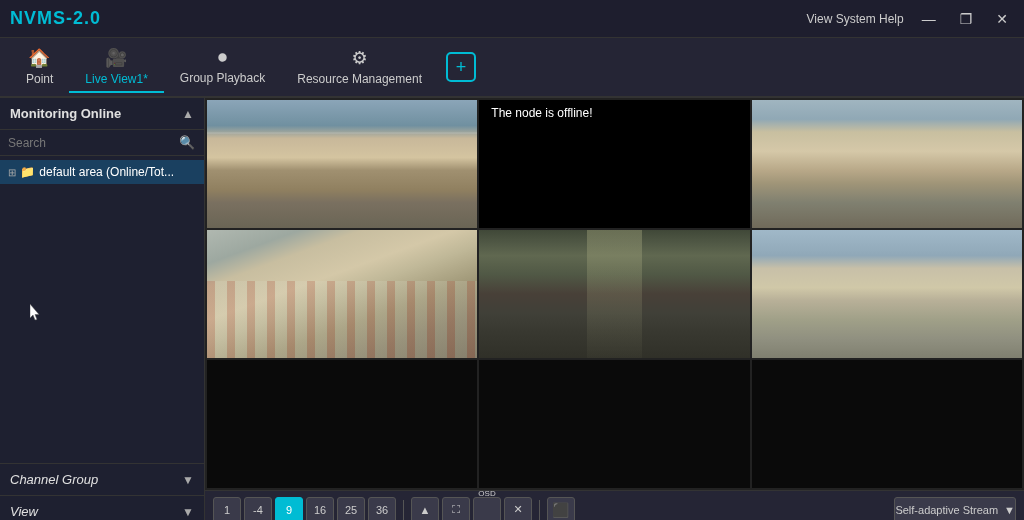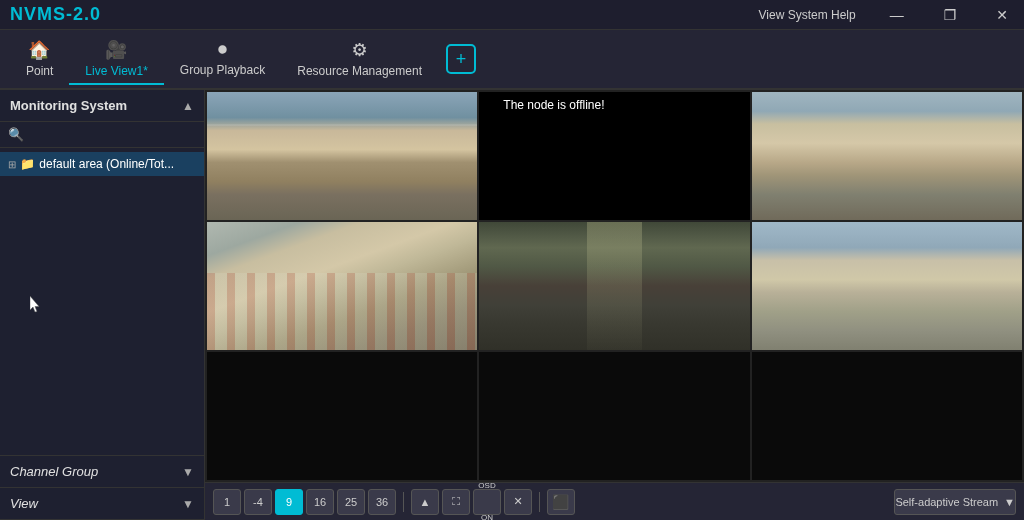--- a/index.html
+++ b/index.html
@@ -7,42 +7,42 @@
       width: 1024px;
       height: 520px;
       background: #1a1a2e;
       font-family: 'Segoe UI', Arial, sans-serif;
       overflow: hidden;
       color: #fff;
     }
 
     
     #titlebar {
-      height: 30px;
+      height: 38px;
       background: #1e1e2e;
       display: flex;
       align-items: center;
       justify-content: space-between;
       padding: 0 10px;
       border-bottom: 1px solid #333;
     }
     #titlebar-left {
       display: flex;
       align-items: center;
     }
     #app-logo {
       font-size: 18px;
       font-weight: bold;
       color: #00bcd4;
       letter-spacing: 1px;
     }
     #titlebar-right {
       display: flex;
       align-items: center;
-      gap: 28px;
+      gap: 12px;
       font-size: 12px;
       color: #ccc;
     }
     .titlebar-btn {
       cursor: pointer;
       color: #ccc;
       font-size: 14px;
       padding: 2px 6px;
     }
 
@@ -191,21 +191,21 @@
     }
     .camera-cell.offline {
       background: #000;
       display: flex;
       align-items: flex-start;
       justify-content: flex-start;
     }
     .offline-text {
       color: #fff;
       font-size: 12px;
-      padding: 6px 24px;
+      padding: 6px 12px;
     }
     .camera-cell.dark { background: #0a0a0a; }
 
     
     .cam1 {
       background: linear-gradient(
         180deg,
         #8ba5b8 0%, #7090a0 20%,
         #c8b89a 30%, #d4c4a0 45%,
         #a09070 55%, #908060 70%,
@@ -366,24 +366,25 @@
   </div>
   <div class="nav-add-btn">
     <span>+</span>
   </div>
 </div>
 
 <div id="main">
 
   <div id="sidebar">
     <div id="sidebar-monitoring-header">
-      <span>Monitoring System</span>
+      <span>Monitoring Online</span>
       <span class="collapse-arrow">▲</span>
     </div>
     <div id="search-bar">
+      <input type="text" placeholder="Search" style="">
       <span class="search-icon">🔍</span>
     </div>
     <div id="tree-area">
       <div class="tree-item selected">
         <span class="tree-expand">⊞</span>
         <span class="tree-icon">📁</span>
         <span>default area (Online/Tot...</span>
       </div>
 
       <div style="height:200px;">

